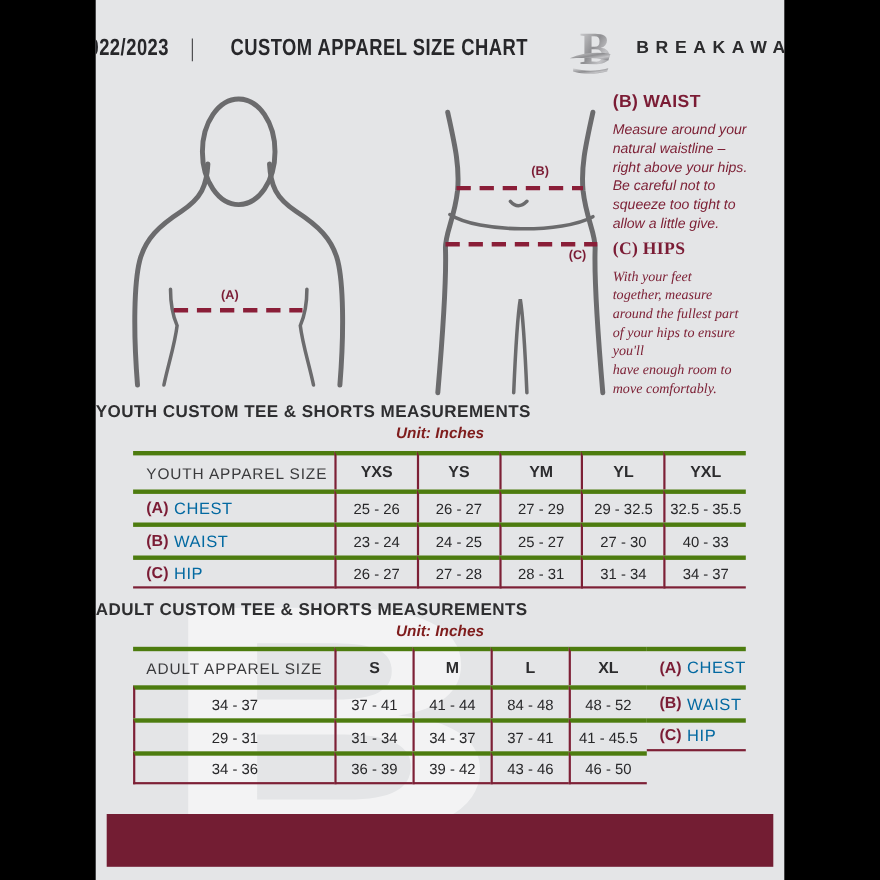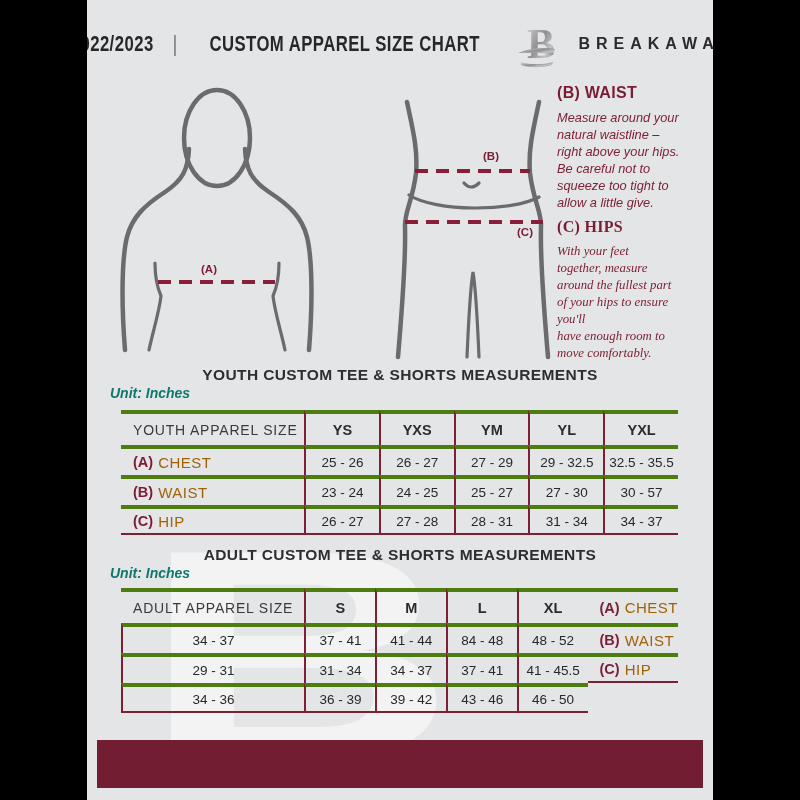--- a/index.html
+++ b/index.html
@@ -31,38 +31,38 @@
              white-space:pre-line; }
 
   .marker { position:absolute; z-index:3; font-size:11.5px; font-weight:bold; color:#7b1c35; }
 
   svg.fig { position:absolute; overflow:visible; z-index:1; }
   .outline { fill:none; stroke:#6b6b6d; stroke-width:4.5; stroke-linecap:round; }
   .outline-thin { fill:none; stroke:#6b6b6d; stroke-width:3.2; stroke-linecap:round; }
   .dash { stroke:#8a1e38; stroke-width:4; stroke-dasharray:13 8; fill:none; }
 
   
-  .sec-title { position:absolute; left:0; right:0; text-align:center; font-size:15.5px;
+  .sec-title { position:absolute; left:0; right:0; font-size:15.5px;
                font-weight:bold; color:#2e2e30; letter-spacing:0.4px; z-index:2; }
-  .sec-unit  { position:absolute; left:0; right:0; font-size:14px;
-               font-style:italic; font-weight:600; color:#0f766e; z-index:2;margin-left:23px; }
+  .sec-unit  { position:absolute; left:0; right:0; text-align:center; font-size:14px;
+               font-style:italic; font-weight:600; color:#7f1d1d; z-index:2; }
 
   
   .meas-table { position:absolute; left:34px; width:557px; display:grid;
                 grid-template-columns:183px repeat(5,1fr);
                 grid-template-rows:35px 30px 30px 30px; z-index:2; }
   .meas-table .c { border-top:4px solid #4d7c0f; display:flex; align-items:center;
                    justify-content:center; font-size:13.5px; color:#28282a; }
   .meas-table .vl { border-left:2px solid #7d2036; }
   .meas-table .bb { border-bottom:2px solid #7d2036; }
   .meas-table .lab { justify-content:flex-start; padding-left:12px; }
   .meas-table .colhead { font-weight:bold; font-size:14.5px; color:#2c2c2e; }
   .meas-table .tophead { font-weight:normal; font-size:14px; letter-spacing:0.8px; color:#3a3a3c; }
   .pref { color:#7b1c35; font-weight:bold; margin-right:5px; font-size:14.5px; }
-  .rowlab { font-size:15px; letter-spacing:0.5px; color:#a16207; }
+  .rowlab { font-size:15px; letter-spacing:0.5px; color:#0369a1; }
 
   .footer-bar { position:absolute; left:10px; top:740px; width:606px; height:48px;
                 background:#731d33; z-index:4; }
 </style>
 </head>
 <body>
 
 <div class="page">
 
   <div class="watermark">B</div>
@@ -127,22 +127,22 @@
 you'll
 have enough room to
 move comfortably.</div>
   </div>
 
   <div class="sec-title" style="top:366px;">YOUTH CUSTOM TEE &amp; SHORTS MEASUREMENTS</div>
   <div class="sec-unit" style="top:385px;">Unit: Inches</div>
 
   <div class="meas-table" style="top:410px;">
     <div class="c lab tophead">YOUTH APPAREL SIZE</div>
+    <div class="c vl colhead">YXS</div>
     <div class="c vl colhead">YS</div>
-    <div class="c vl colhead">YXS</div>
     <div class="c vl colhead">YM</div>
     <div class="c vl colhead">YL</div>
     <div class="c vl colhead">YXL</div>
 
     <div class="c lab">
       <span class="pref">(A)</span>
       <span class="rowlab">CHEST</span>
     </div>
     <div class="c vl">25 - 26</div>
     <div class="c vl">26 - 27</div>
@@ -151,21 +151,21 @@
     <div class="c vl">32.5 - 35.5</div>
 
     <div class="c lab">
       <span class="pref">(B)</span>
       <span class="rowlab">WAIST</span>
     </div>
     <div class="c vl">23 - 24</div>
     <div class="c vl">24 - 25</div>
     <div class="c vl">25 - 27</div>
     <div class="c vl">27 - 30</div>
-    <div class="c vl">30 - 57</div>
+    <div class="c vl">40 - 33</div>
 
     <div class="c lab bb">
       <span class="pref">(C)</span>
       <span class="rowlab">HIP</span>
     </div>
     <div class="c vl bb">26 - 27</div>
     <div class="c vl bb">27 - 28</div>
     <div class="c vl bb">28 - 31</div>
     <div class="c vl bb">31 - 34</div>
     <div class="c vl bb">34 - 37</div>

